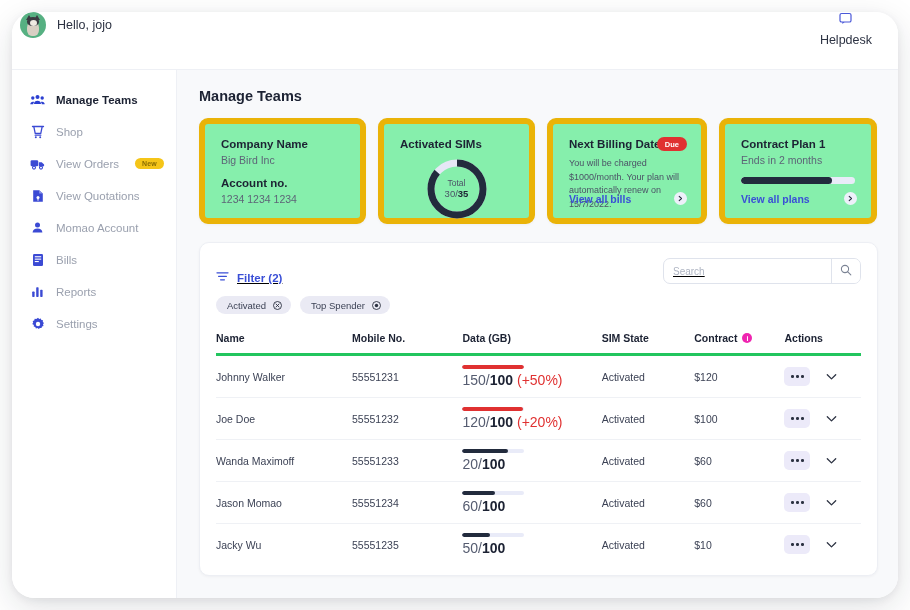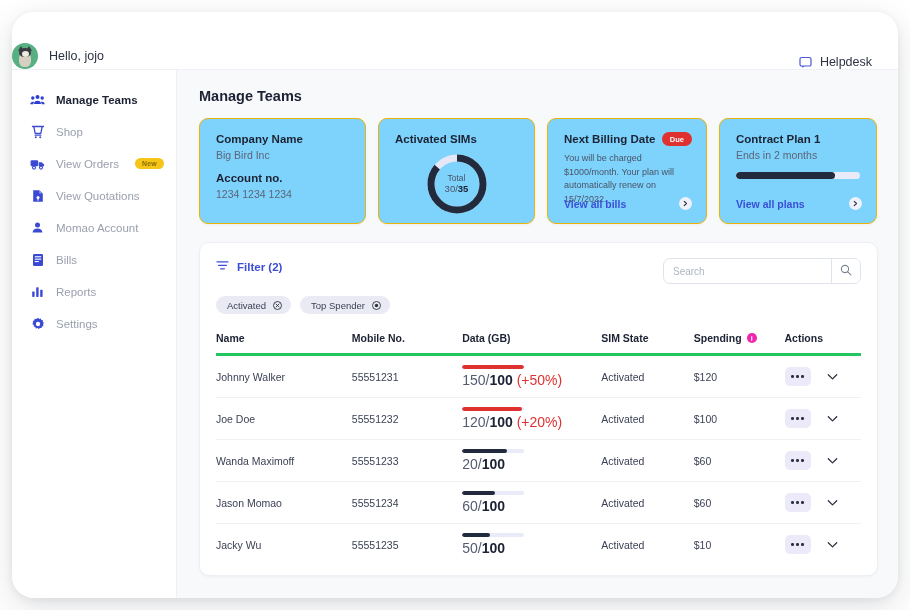--- a/index.html
+++ b/index.html
@@ -27,23 +27,23 @@
     flex-direction: column;
   }
 
   
   .topbar {
     height: 58px;
     flex: 0 0 58px;
     background: #ffffff;
     border-bottom: 1px solid #eef0f5;
     display: flex;
-    align-items: flex-end;
+    align-items: flex-start;
     justify-content: space-between;
-    padding: 0 26px 0 0;
+    padding: 0 26px 0 8px;
   }
   .user-block { display: flex; align-items: center; gap: 11px; }
   .avatar {
     width: 26px; height: 26px; border-radius: 50%;
     background: #56b082;
     position: relative; overflow: hidden;
     flex: 0 0 26px;
   }
   .avatar .cat-body {
     position: absolute; left: 7px; top: 9px;
@@ -64,21 +64,21 @@
   .avatar .cat-ear-r { left: 14px; }
   .avatar .cat-face {
     position: absolute; left: 9.5px; top: 8px;
     width: 7px; height: 6px; border-radius: 50%;
     background: #efeae2;
   }
   .greeting { font-size: 12.5px; color: #2c3242; font-weight: 400; }
 
   .helpdesk {
     display: flex; align-items: center; gap: 8px;
-    font-size: 12.5px; color: #2c3242; cursor: pointer;
+    font-size: 12.5px; color: #2c3242; cursor: pointer; flex-direction: column;
   }
   .helpdesk svg { display: block; }
 
   
   .body-split { flex: 1; display: flex; min-height: 0; }
 
   
   .sidebar {
     width: 165px; flex: 0 0 165px;
     background: #ffffff;
@@ -108,22 +108,22 @@
     flex: 1; min-width: 0;
     background: #f8f9fb;
     padding: 18px 20px 0 22px;
     overflow: hidden;
   }
   .page-title { font-size: 14.5px; font-weight: bold; color: #1c2233; margin-bottom: 14px; }
 
   
   .cards-row { display: flex; gap: 12px; margin-bottom: 18px; }
   .card {
-    background: #7dd3fc; border-radius: 9px;
-    border: 1px solid #eab308;
+    background: #86efac; border-radius: 9px;
+    border: 6px solid #eab308;
     box-shadow: 0 1px 3px rgba(28,34,51,0.045);
     padding: 14px 16px;
     height: 106px;
     position: relative;
   }
   .card-a { width: 167px; }
   .card-b { width: 157px; }
   .card-c { width: 160px; }
   .card-d { width: 158px; }
 
@@ -169,21 +169,21 @@
   }
   .progress-fill { height: 100%; border-radius: 4px; background: #222b3d; }
 
   
   .panel {
     background: #fff; border-radius: 10px;
     border: 1px solid #edeff4;
     box-shadow: 0 1px 3px rgba(28,34,51,0.045);
     padding: 15px 16px 10px 16px;
   }
-  .panel-top { display: flex; align-items: flex-start; justify-content: space-between; }
+  .panel-top { display: flex; align-items: flex-end; justify-content: space-between; text-decoration: underline; }
   .filter-btn { display: flex; align-items: center; gap: 8px; cursor: pointer; padding-top: 2px; }
   .filter-btn span { font-size: 11.5px; font-weight: bold; color: #3a4fd6; }
 
   .search-box {
     display: flex; align-items: stretch;
     width: 198px; height: 26px;
     border: 1px solid #dfe3ec; border-radius: 7px; overflow: hidden;
     background: #fff;
   }
   .search-box input {
@@ -497,21 +497,21 @@
 
         <table>
           <thead>
             <tr>
               <th class="col-name">Name</th>
               <th class="col-mobile">Mobile No.</th>
               <th class="col-data">Data (GB)</th>
               <th class="col-state">SIM State</th>
               <th class="col-spend">
                 <div class="th-spend">
-                  <span>Spending</span>
+                  <span>Contract</span>
                   <span class="info-dot">i</span>
                 </div>
               </th>
               <th class="col-actions">Actions</th>
             </tr>
           </thead>
           <tbody id="table-body">
               <tr>
                 <td class="col-name">Johnny Walker</td>
                 <td class="col-mobile">55551231</td>

